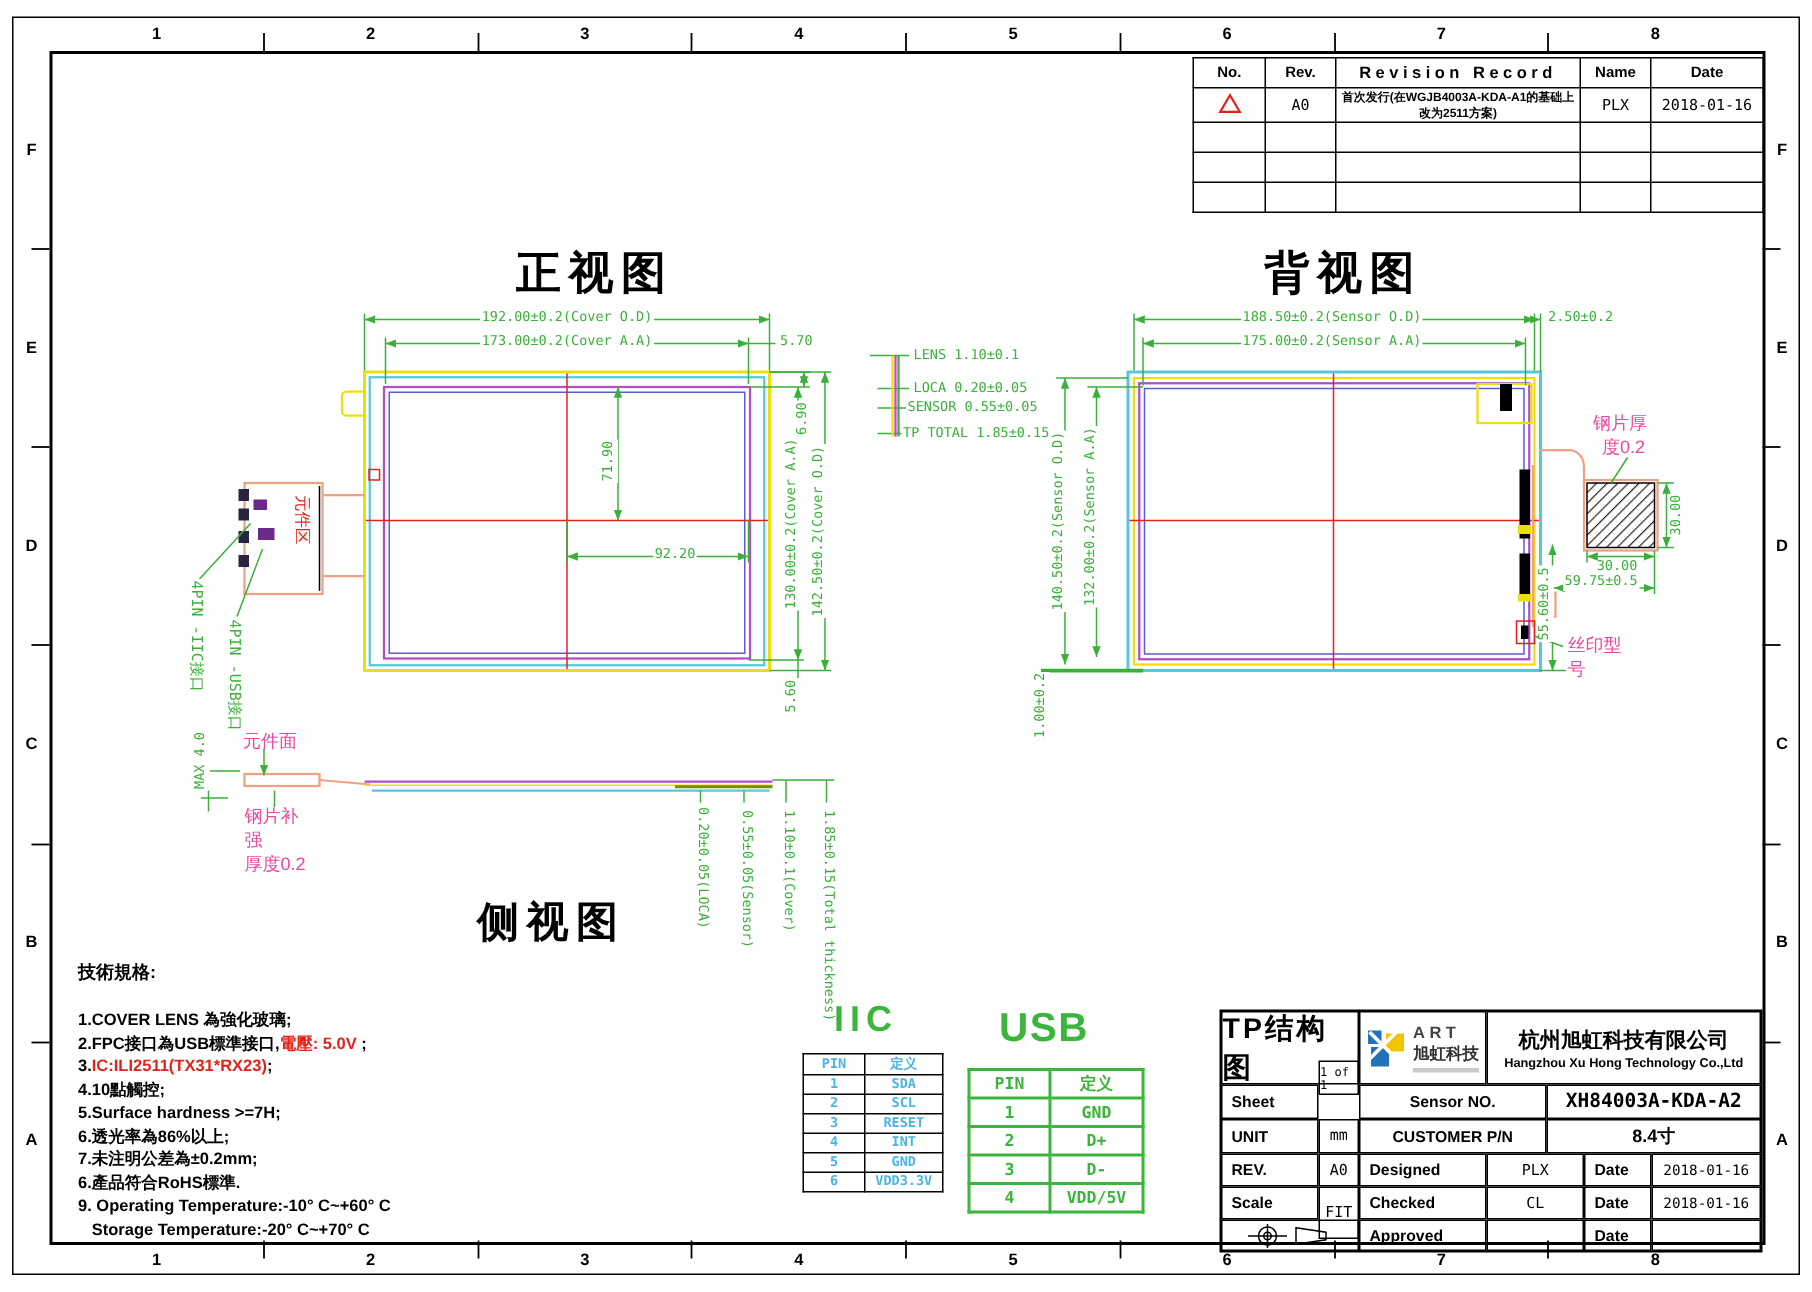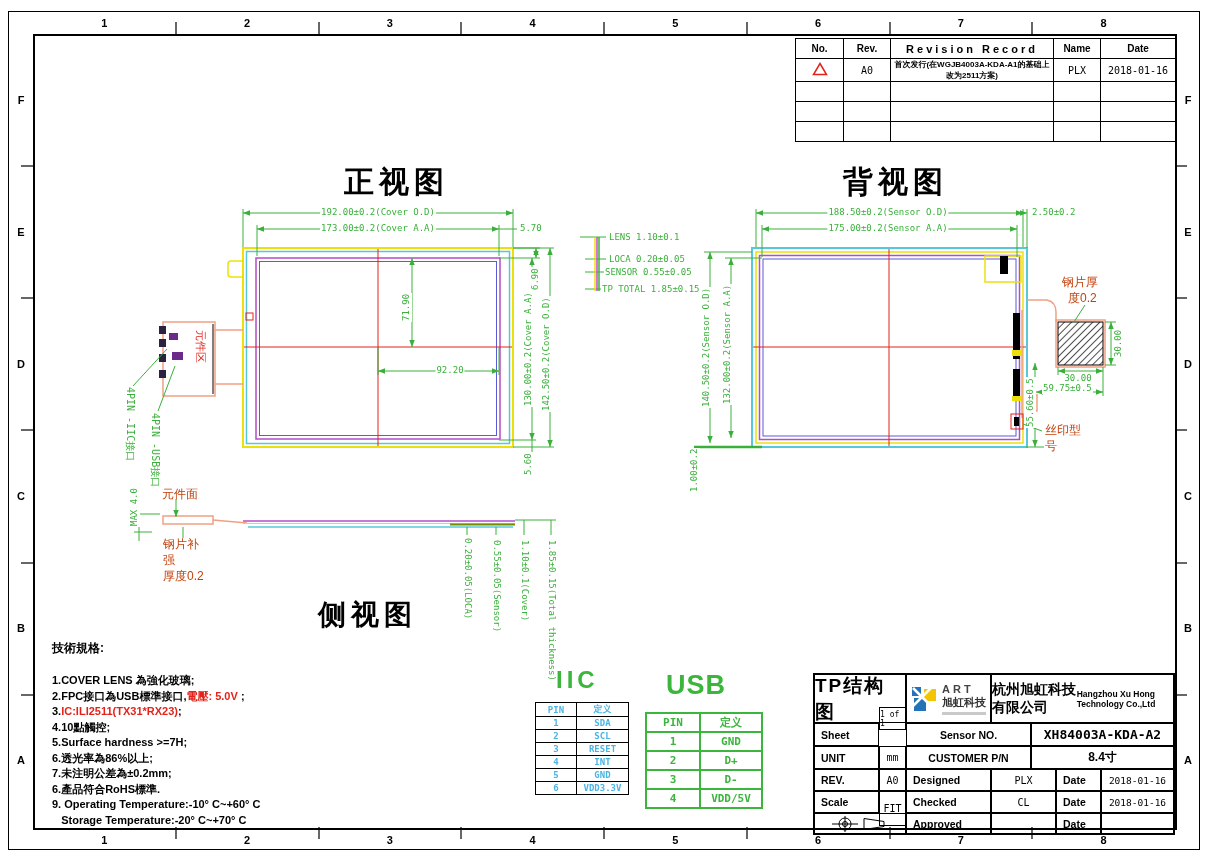--- a/index.html
+++ b/index.html
@@ -13,21 +13,21 @@
   .gstrip.bottom{left:33px;top:831px;width:1142px;height:18px}
   .gstrip.left{left:11px;top:34px;width:20px;height:792px;flex-direction:column}
   .gstrip.right{left:1178px;top:34px;width:20px;height:792px;flex-direction:column}
   .gcell{flex:1;display:flex;align-items:center;justify-content:center}
   
   .g9{position:absolute;font:9px/1.1 "DejaVu Sans Mono",monospace;color:#3ab03a;
       white-space:nowrap;background:#fff;padding:0 1px}
   .c{transform:translateX(-50%)}
   .vup{transform-origin:0 0;transform:rotate(-90deg)}
   .vdn{transform-origin:0 0;transform:rotate(90deg)}
-  .gl{position:absolute;font:12px/1.2 "Liberation Sans",sans-serif;color:#c2410c;white-space:nowrap}
+  .gl{position:absolute;font:12px/1.2 "Liberation Sans",sans-serif;color:#ec4899;white-space:nowrap}
   .rl{position:absolute;font:11px/1.1 "Liberation Sans",sans-serif;color:#e3231a;white-space:nowrap}
   .view-title{position:absolute;font-weight:bold;font-size:30px;letter-spacing:5px;color:#000;white-space:nowrap}
   
   .specs{position:absolute;left:52px;top:640px;width:330px}
   .specs-heading{font:bold 12px "Liberation Sans",sans-serif;margin-bottom:16px}
   .spec-line{font:bold 11px/15.5px "Liberation Sans",sans-serif;white-space:pre}
   .spec-line .red{color:#e3231a}
   
   .pin-title{position:absolute;font-weight:bold;color:#3bb53b;white-space:nowrap}
   .iic-table{position:absolute;left:535px;top:702px;border-collapse:collapse}
@@ -485,21 +485,21 @@
           <rect x="13" y="3" width="12" height="12" fill="#f2c500"></rect>
           <path d="M2,2 L20,20 M20,2 L2,20" stroke="#fff" stroke-width="2.5"></path>
         </svg>
         <div class="logo-text">
           <div class="art">ART</div>
           <div class="xh">旭虹科技</div>
           <div class="logo-sub"></div>
         </div>
       </div>
     </div>
-    <div class="cell" style="left:177px;top:0;width:183px;height:49px;flex-direction:row">
+    <div class="cell" style="left:177px;top:0;width:183px;height:49px;flex-direction:column">
       <div class="company-cn">杭州旭虹科技有限公司</div>
       <div class="company-en">Hangzhou Xu Hong Technology Co.,Ltd</div>
     </div>
 
     <div class="cell lab" style="left:0;top:49px;width:65px;height:23px">Sheet</div>
     <div class="cell val" style="left:65px;top:33px;width:27px;height:23px;font-size:8px">1 of 1</div>
     <div class="cell lab" style="left:92px;top:49px;width:125px;height:23px;justify-content:center;padding-left:0">Sensor NO.</div>
     <div class="cell model-val" style="left:217px;top:49px;width:143px;height:23px">XH84003A-KDA-A2</div>
 
     <div class="cell lab" style="left:0;top:72px;width:65px;height:23px">UNIT</div>

